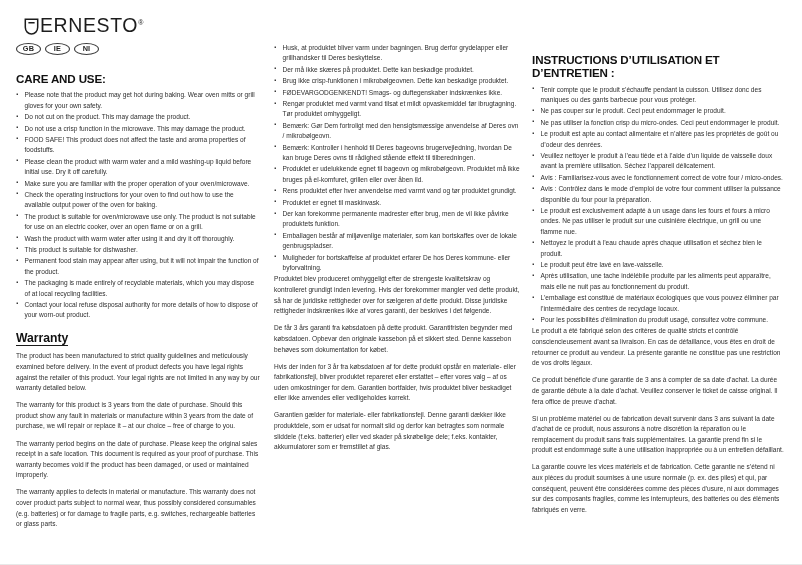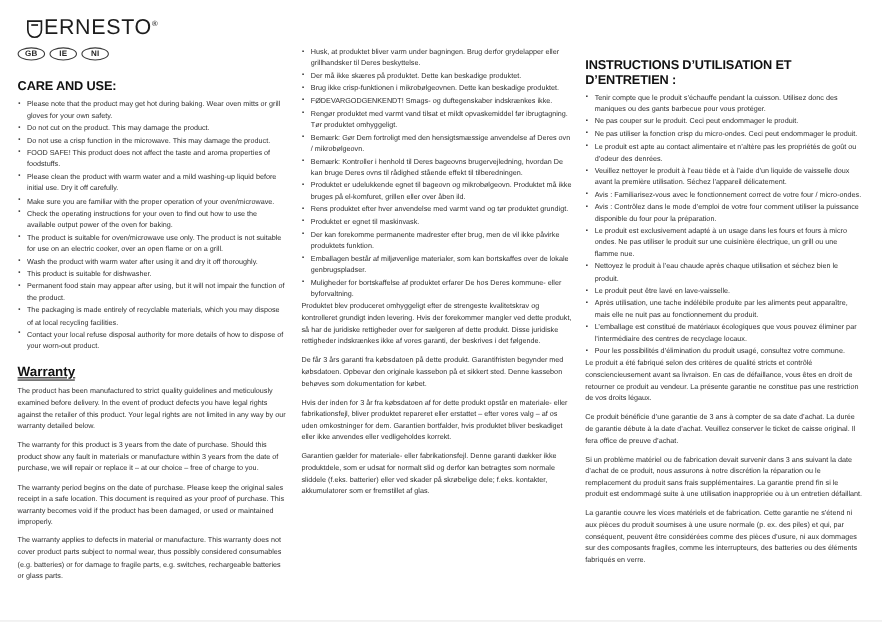--- a/index.html
+++ b/index.html
@@ -96,21 +96,20 @@
   }
   h2.sub-title {
     font-size: 12.2px;
     font-weight: bold;
     margin: 9px 0 5px 0;
     color: #111;
     display: inline-block;
     border-bottom: 1.6px solid #1a1a1a;
     padding-bottom: 0px;
     line-height: 1.2;
-    text-decoration: underline;
   }
   .subtitle-wrap { line-height: 0; }
 
   
   ul.bullets {
     list-style: none;
     margin: 0;
     padding: 0;
   }
   ul.bullets li {

